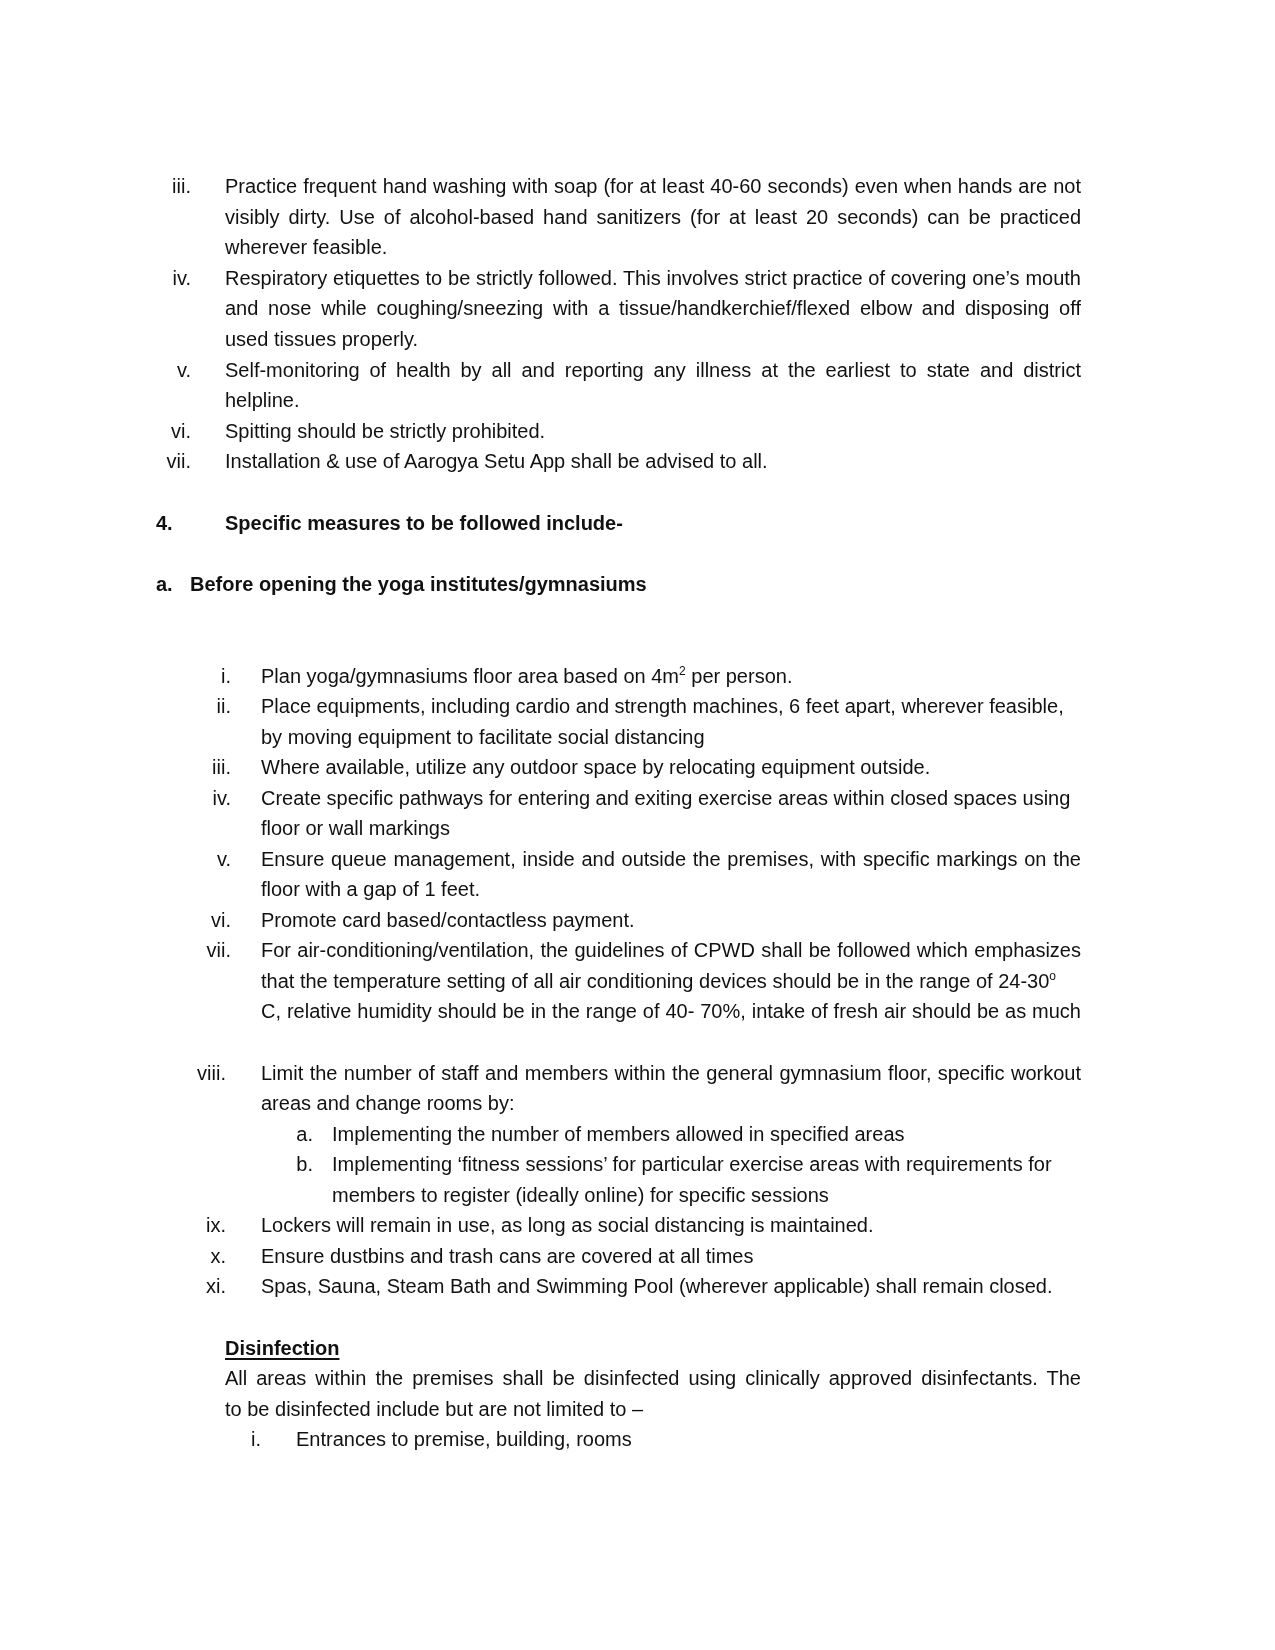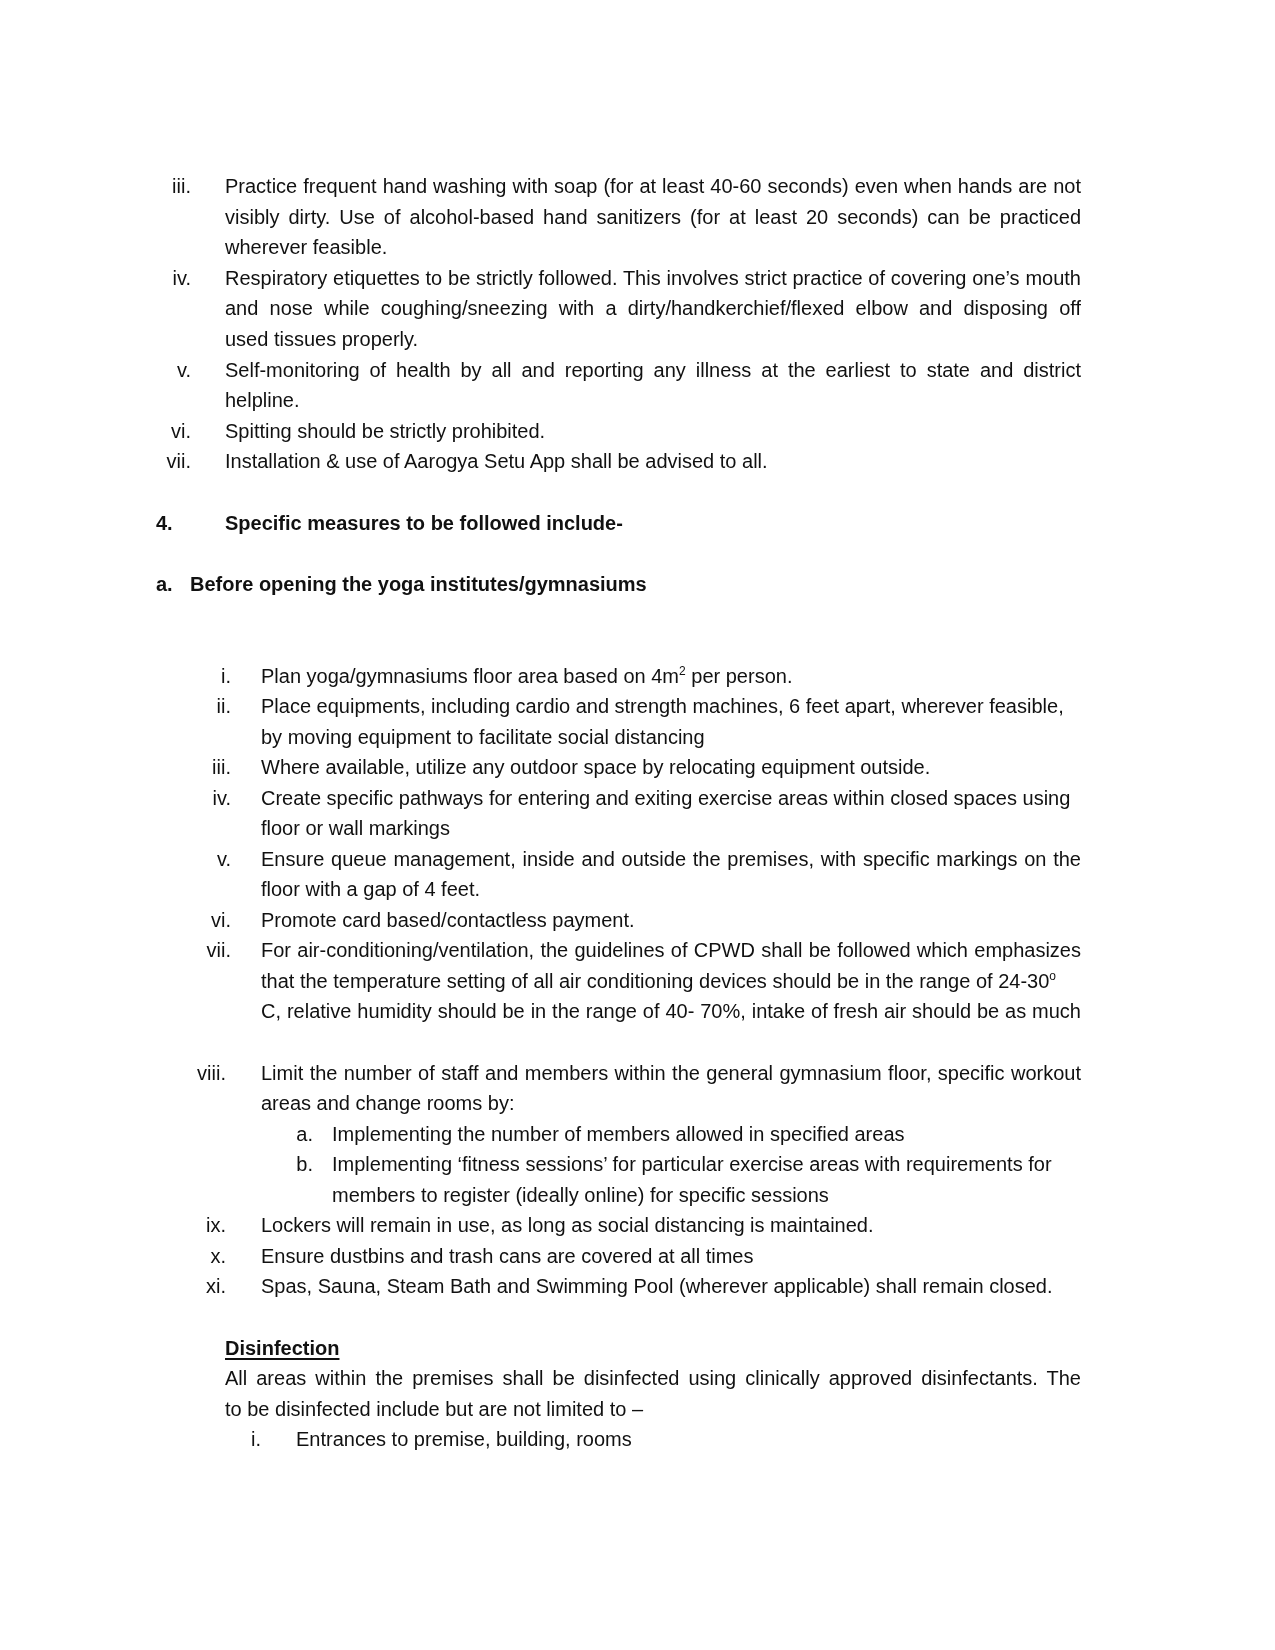--- a/index.html
+++ b/index.html
@@ -31,21 +31,21 @@
   </div>
   <div class="row" style="top:202px">
     <span class="txt" style="left:214px">wherever feasible.</span>
   </div>
 
   <div class="row" style="top:233px">
     <span class="num" style="left:140px;width:40px">iv.</span>
     <span class="txt justify" style="left:214px;width:856px">Respiratory etiquettes to be strictly followed. This involves strict practice of covering one’s mouth</span>
   </div>
   <div class="row" style="top:263px">
-    <span class="txt justify" style="left:214px;width:856px">and nose while coughing/sneezing with a dirty/handkerchief/flexed elbow and disposing off</span>
+    <span class="txt justify" style="left:214px;width:856px">and nose while coughing/sneezing with a tissue/handkerchief/flexed elbow and disposing off</span>
   </div>
   <div class="row" style="top:294px">
     <span class="txt" style="left:214px">used tissues properly.</span>
   </div>
 
   <div class="row" style="top:325px">
     <span class="num" style="left:140px;width:40px">v.</span>
     <span class="txt justify" style="left:214px;width:856px">Self-monitoring of health by all and reporting any illness at the earliest to state and district</span>
   </div>
   <div class="row" style="top:355px">
@@ -96,21 +96,21 @@
   </div>
   <div class="row" style="top:783px">
     <span class="txt" style="left:250px">floor or wall markings</span>
   </div>
 
   <div class="row" style="top:814px">
     <span class="num" style="left:180px;width:40px">v.</span>
     <span class="txt justify" style="left:250px;width:820px">Ensure queue management, inside and outside the premises, with specific markings on the</span>
   </div>
   <div class="row" style="top:844px">
-    <span class="txt" style="left:250px">floor with a gap of 4 feet.</span>
+    <span class="txt" style="left:250px">floor with a gap of 1 feet.</span>
   </div>
 
   <div class="row" style="top:875px">
     <span class="num" style="left:180px;width:40px">vi.</span>
     <span class="txt" style="left:250px">Promote card based/contactless payment.</span>
   </div>
 
   <div class="row" style="top:905px">
     <span class="num" style="left:180px;width:40px">vii.</span>
     <span class="txt justify" style="left:250px;width:820px">For air-conditioning/ventilation, the guidelines of CPWD shall be followed which emphasizes</span>

